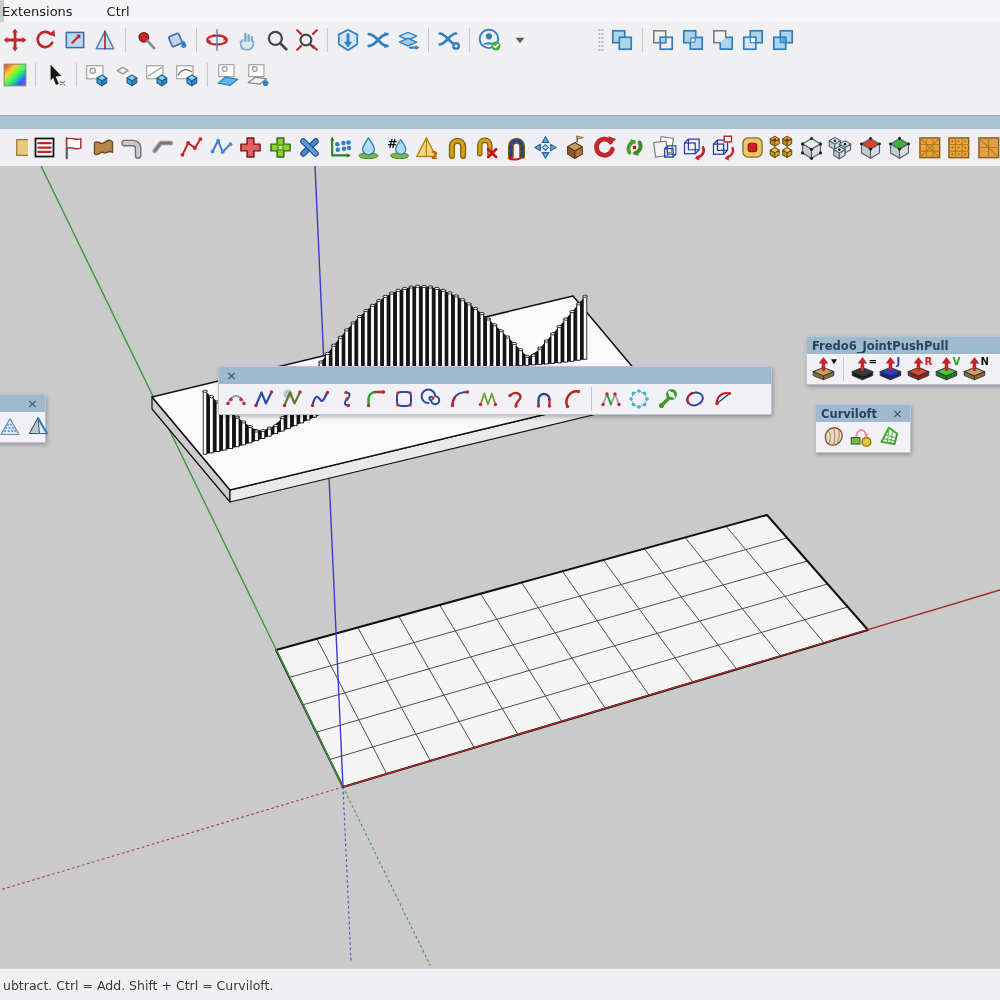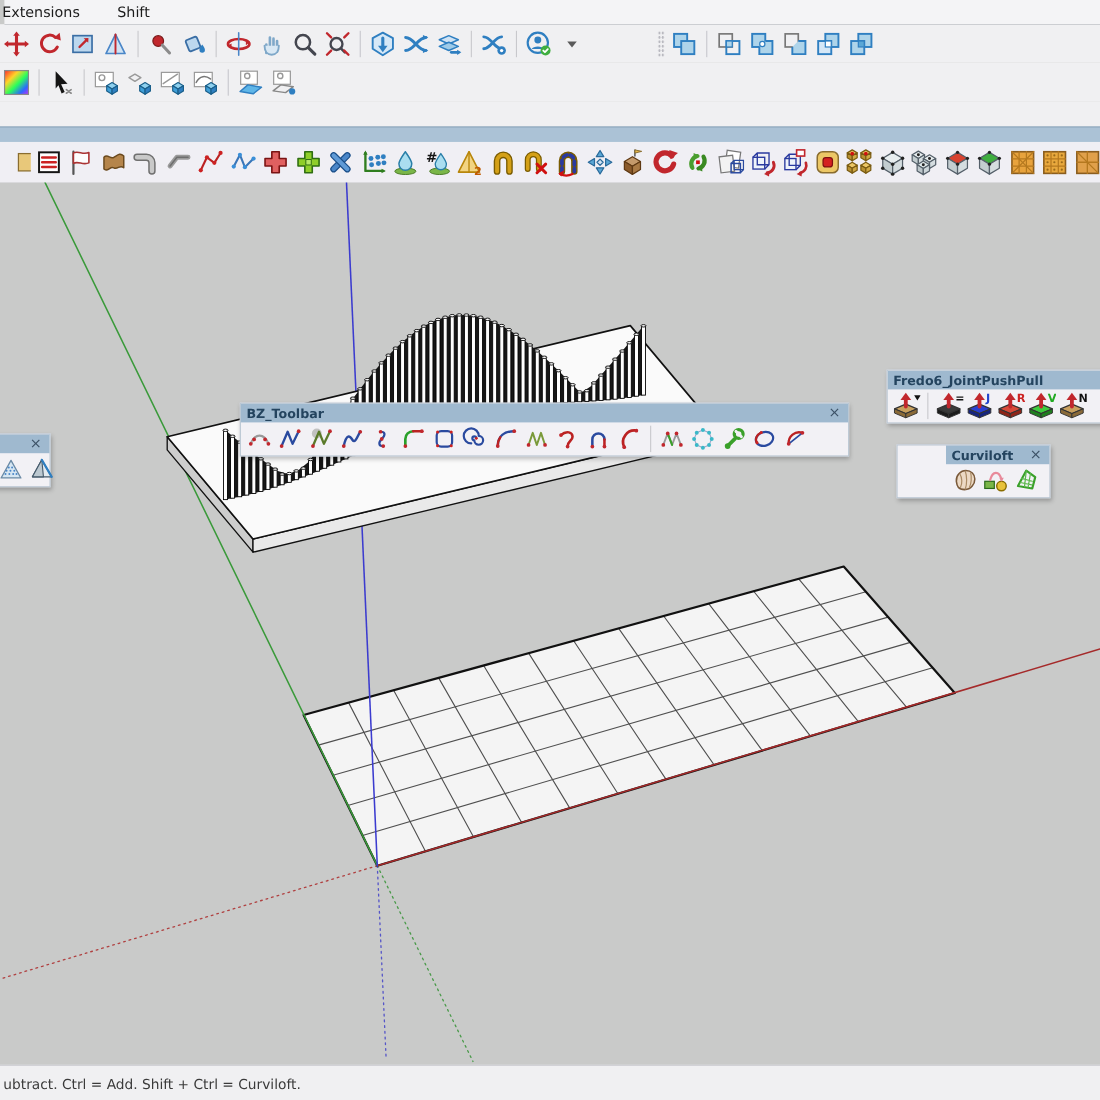--- a/index.html
+++ b/index.html
@@ -34,21 +34,21 @@
   .fbtn{width:28px;height:26px;display:flex;align-items:center;justify-content:center;flex:0 0 auto;}
   
   #statusbar{left:0;top:968px;width:1000px;height:32px;background:#f0f0f2;border-top:1px solid #cfcfd4;
              font-size:12.5px;color:#3a3a3a;display:flex;align-items:center;padding-left:3px;}
 </style>
 </head>
 <body>
 
 <div id="menubar" class="abs">
     <span class="mitem">Extensions</span>
-    <span class="mitem">Shift</span>
+    <span class="mitem">Ctrl</span>
   </div>
 
 <div id="row1" class="abs">
     <span class="tbtn">
       <svg width="26" height="26" viewBox="0 0 24 24">
         <path d="M12 5v14M5 12h14" stroke="#c1272d" stroke-width="2.6" fill="none" stroke-linecap="round" stroke-linejoin="round"></path>
         <polygon points="12,1.5 14.8,5 9.2,5" fill="#c1272d" stroke="none" stroke-width="1" stroke-linejoin="round"></polygon>
         <polygon points="12,22.5 14.8,19 9.2,19" fill="#c1272d" stroke="none" stroke-width="1" stroke-linejoin="round"></polygon>
         <polygon points="1.5,12 5,9.2 5,14.8" fill="#c1272d" stroke="none" stroke-width="1" stroke-linejoin="round"></polygon>
         <polygon points="22.5,12 19,9.2 19,14.8" fill="#c1272d" stroke="none" stroke-width="1" stroke-linejoin="round"></polygon>
@@ -747,21 +747,20 @@
             <polygon points="3.5,18.5 12,3 21,18.5" fill="#e4eaef" stroke="#44596a" stroke-width="1.2" stroke-linejoin="round"></polygon>
             <polygon points="3.5,18.5 12,3 13.5,18.5" fill="#bcc8d0" stroke="#44596a" stroke-width="1" stroke-linejoin="round"></polygon>
             <path d="M12 3L21 18.5" stroke="#2f7fc1" stroke-width="2" fill="none" stroke-linecap="round" stroke-linejoin="round"></path>
           </svg>
         </span>
       </div>
   </div>
 
   <div class="panel" id="panel-bz" style="left:218px;top:200px;width:552px;">
     <div class="ptitle">
-      <span class="ttxt">BZ_Toolbar</span>
       <span class="pclose">×</span>
     </div>
     <div class="pbody">
         <span class="fbtn">
           <svg width="24" height="24" viewBox="0 0 24 24">
             <path d="M4 16.5C8 6.5 16 6.5 20 16.5" stroke="#9a9a9a" stroke-width="2" fill="none" stroke-linecap="round" stroke-linejoin="round"></path>
             <path d="M4 16.5l3-4M20 16.5l-3-4" stroke="#bbb" stroke-width="1.2" fill="none" stroke-linecap="round" stroke-linejoin="round"></path>
             <circle cx="4" cy="16.5" r="1.7" fill="#c1272d" stroke="none" stroke-width="0"></circle>
             <circle cx="20" cy="16.5" r="1.7" fill="#c1272d" stroke="none" stroke-width="0"></circle>
             <circle cx="7" cy="12.5" r="1.7" fill="#c1272d" stroke="none" stroke-width="0"></circle>
@@ -971,21 +970,21 @@
             <polygon points="2,14.5 11.5,18.5 11.5,22 2,18" fill="#8a6a38" stroke="#333" stroke-width="0.8" stroke-linejoin="round"></polygon>
             <polygon points="21,14.5 11.5,18.5 11.5,22 21,18" fill="#8a6a38" stroke="#333" stroke-width="0.8" stroke-linejoin="round"></polygon>
             <path d="M11.5 12.5V5.5" stroke="#c1272d" stroke-width="3.2" fill="none" stroke-linecap="round" stroke-linejoin="round"></path>
             <polygon points="11.5,1 16,7 7,7" fill="#c1272d" stroke="none" stroke-width="1" stroke-linejoin="round"></polygon>
             <text x="17" y="8.5" font-size="9.5" font-weight="bold" fill="#111111" font-family="DejaVu Sans,sans-serif">N</text>
           </svg>
         </span>
       </div>
   </div>
 
-  <div class="panel" id="panel-curviloft" style="left:815px;top:238px;width:94px;padding-left:44px;">
+  <div class="panel" id="panel-curviloft" style="left:815px;top:238px;width:94px;">
     <div class="ptitle">
       <span class="ttxt">Curviloft</span>
       <span class="pclose">×</span>
     </div>
     <div class="pbody">
         <span class="fbtn">
           <svg width="26" height="26" viewBox="0 0 24 24">
             <path d="M5 12.5c-.5-5 3.5-9 8-9s7.5 3 7.5 7-3 9-8.5 9S5.5 16.5 5 12.5z" stroke="#7a5a3a" stroke-width="1.3" fill="#ecd9c4" stroke-linecap="round" stroke-linejoin="round"></path>
             <path d="M8 6.5c2 3 2 8 .5 11M12.5 4c1.5 4 1.5 11 0 15M17 5.5c1 3.5.5 9-1 12" stroke="#a98a64" stroke-width="1" fill="none" stroke-linecap="round" stroke-linejoin="round"></path>
           </svg>

